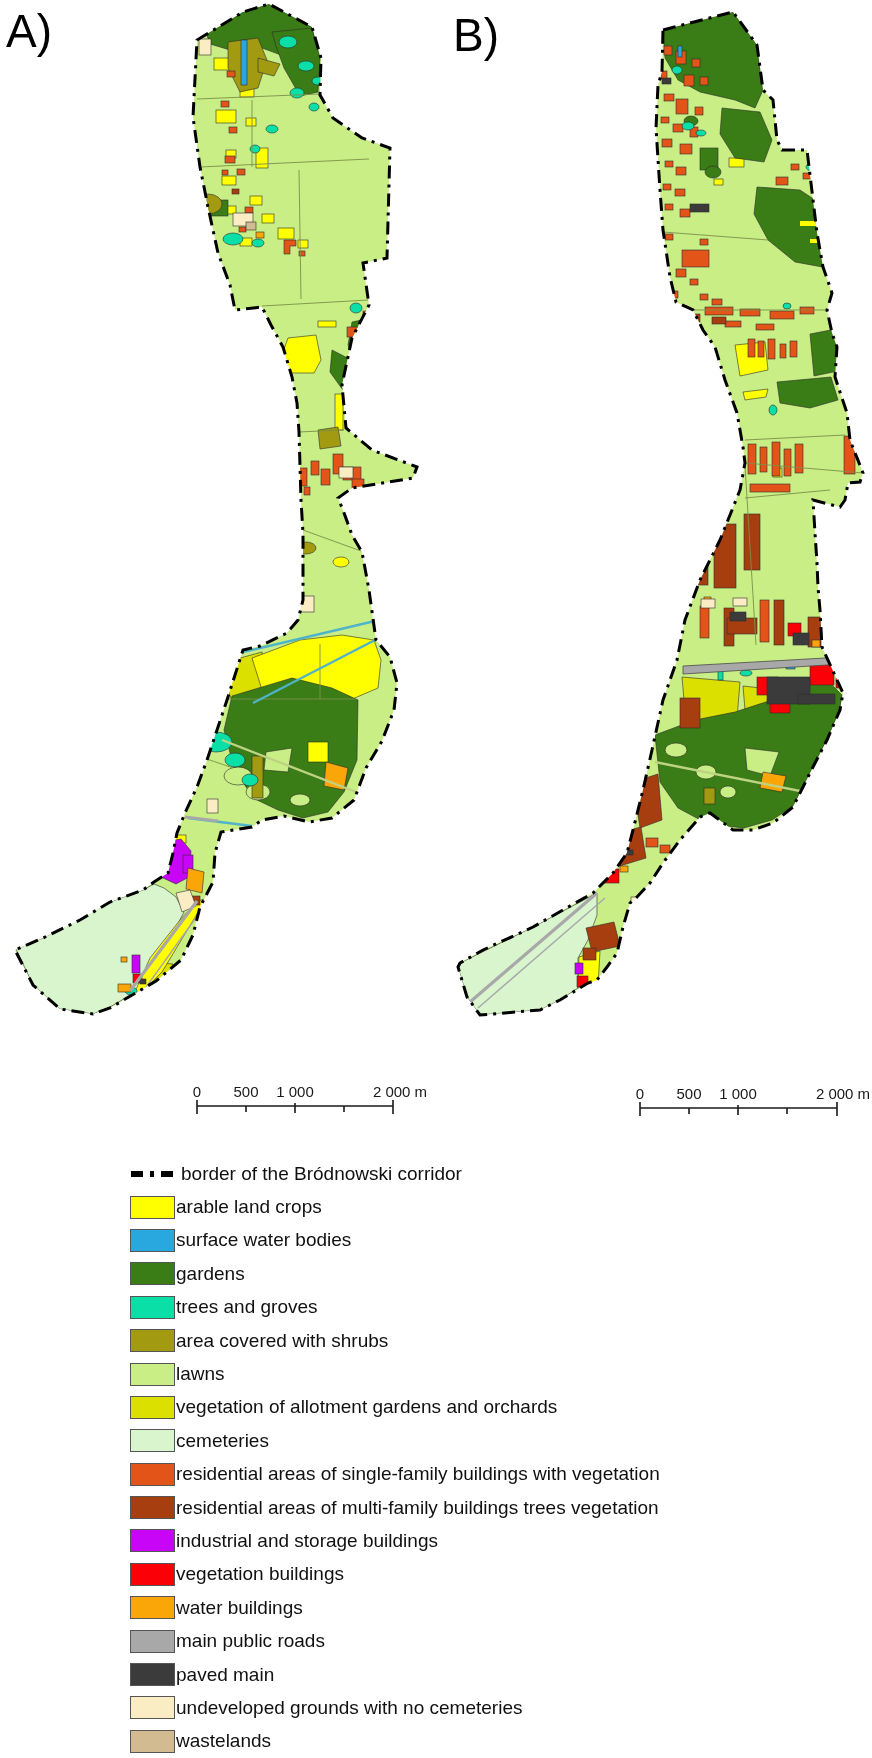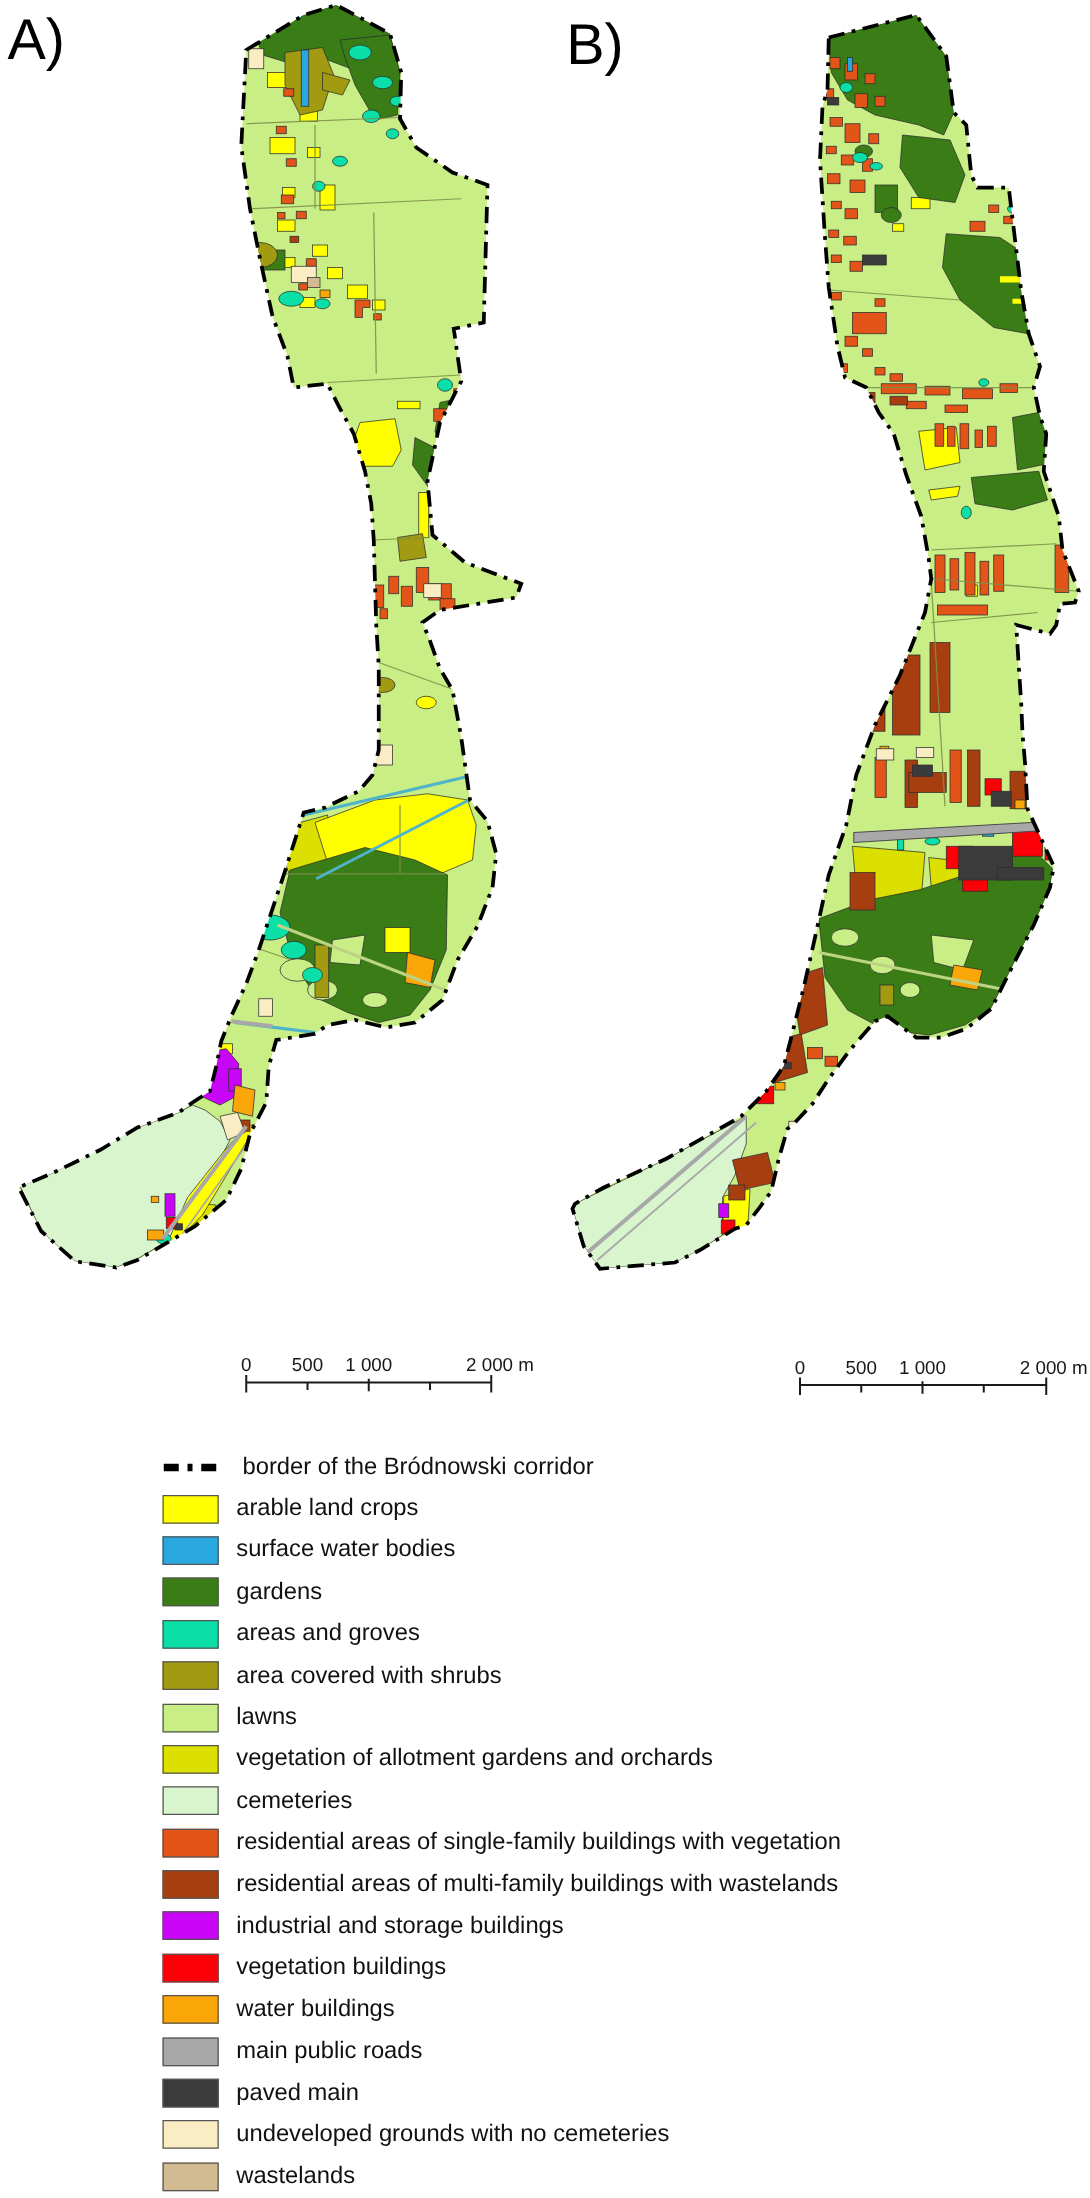--- a/index.html
+++ b/index.html
@@ -24,21 +24,21 @@
   .roadthin{stroke:#a8a8a8;stroke-width:1.4;fill:none;}
   .forestroad{stroke:#bed284;stroke-width:2.4;fill:none;}
   .sbar{stroke:#1a1a1a;stroke-width:1.6;fill:none;}
   .sbar-label{font-size:15px;fill:#1a1a1a;}
   
   #legend{position:absolute;left:130px;top:1157px;}
   .legend-row{display:flex;align-items:center;height:33.4px;}
   .legend-swatch{width:45px;height:23px;border:1px solid #555;box-sizing:border-box;flex:none;}
   .legend-line{width:50px;height:23px;flex:none;position:relative;border:none;}
   .legend-line svg{position:absolute;left:0;top:0;}
-  .legend-label{margin-left:14px;font-size:19px;white-space:nowrap;color:#111;}
+  .legend-label{margin-left:1px;font-size:19px;white-space:nowrap;color:#111;}
 </style>
 </head>
 <body>
 
 <div class="panel-label" id="label-a">A)</div>
 <div class="panel-label" id="label-b">B)</div>
 
 <svg id="maps" width="872" height="1130" viewBox="0 0 872 1130">
   <defs>
     <clipPath id="clipA">
@@ -455,21 +455,21 @@
   <div class="legend-row">
     <span class="legend-swatch" style="background: rgb(41, 168, 224);"></span>
     <span class="legend-label">surface water bodies</span>
   </div>
   <div class="legend-row">
     <span class="legend-swatch" style="background: rgb(58, 124, 21);"></span>
     <span class="legend-label">gardens</span>
   </div>
   <div class="legend-row">
     <span class="legend-swatch" style="background: rgb(11, 223, 168);"></span>
-    <span class="legend-label">areas and groves</span>
+    <span class="legend-label">trees and groves</span>
   </div>
   <div class="legend-row">
     <span class="legend-swatch" style="background: rgb(162, 155, 17);"></span>
     <span class="legend-label">area covered with shrubs</span>
   </div>
   <div class="legend-row">
     <span class="legend-swatch" style="background: rgb(201, 238, 134);"></span>
     <span class="legend-label">lawns</span>
   </div>
   <div class="legend-row">
@@ -479,21 +479,21 @@
   <div class="legend-row">
     <span class="legend-swatch" style="background: rgb(216, 245, 206);"></span>
     <span class="legend-label">cemeteries</span>
   </div>
   <div class="legend-row">
     <span class="legend-swatch" style="background: rgb(226, 84, 23);"></span>
     <span class="legend-label">residential areas of single-family buildings with vegetation</span>
   </div>
   <div class="legend-row">
     <span class="legend-swatch" style="background: rgb(167, 62, 16);"></span>
-    <span class="legend-label">residential areas of multi-family buildings with wastelands</span>
+    <span class="legend-label">residential areas of multi-family buildings trees vegetation</span>
   </div>
   <div class="legend-row">
     <span class="legend-swatch" style="background: rgb(200, 5, 247);"></span>
     <span class="legend-label">industrial and storage buildings</span>
   </div>
   <div class="legend-row">
     <span class="legend-swatch" style="background: rgb(251, 0, 7);"></span>
     <span class="legend-label">vegetation buildings</span>
   </div>
   <div class="legend-row">

